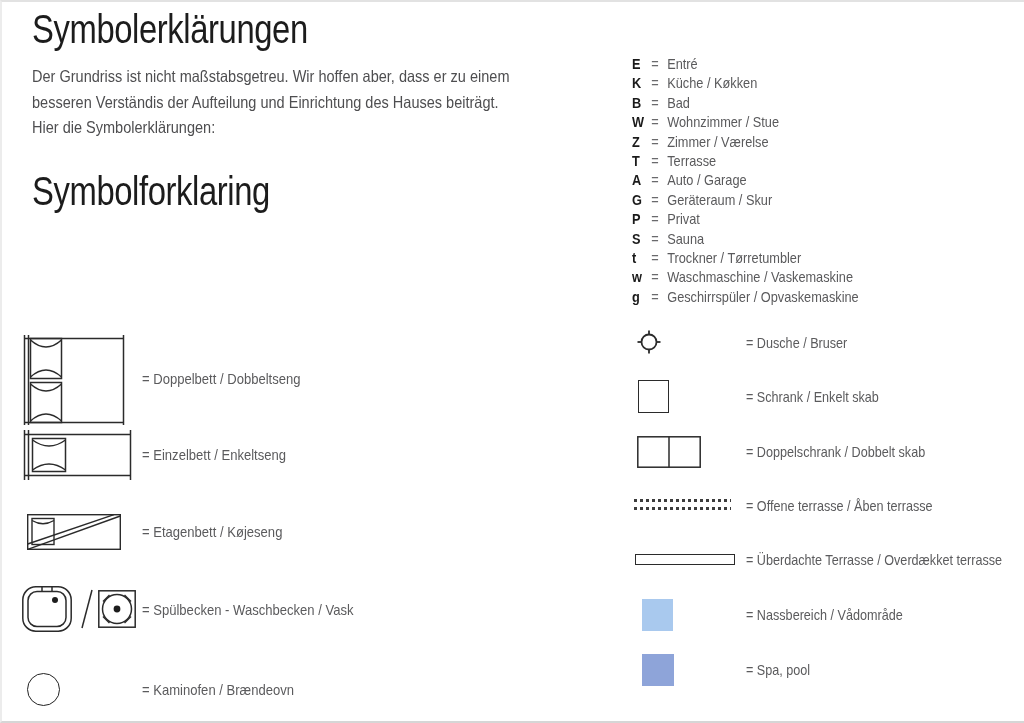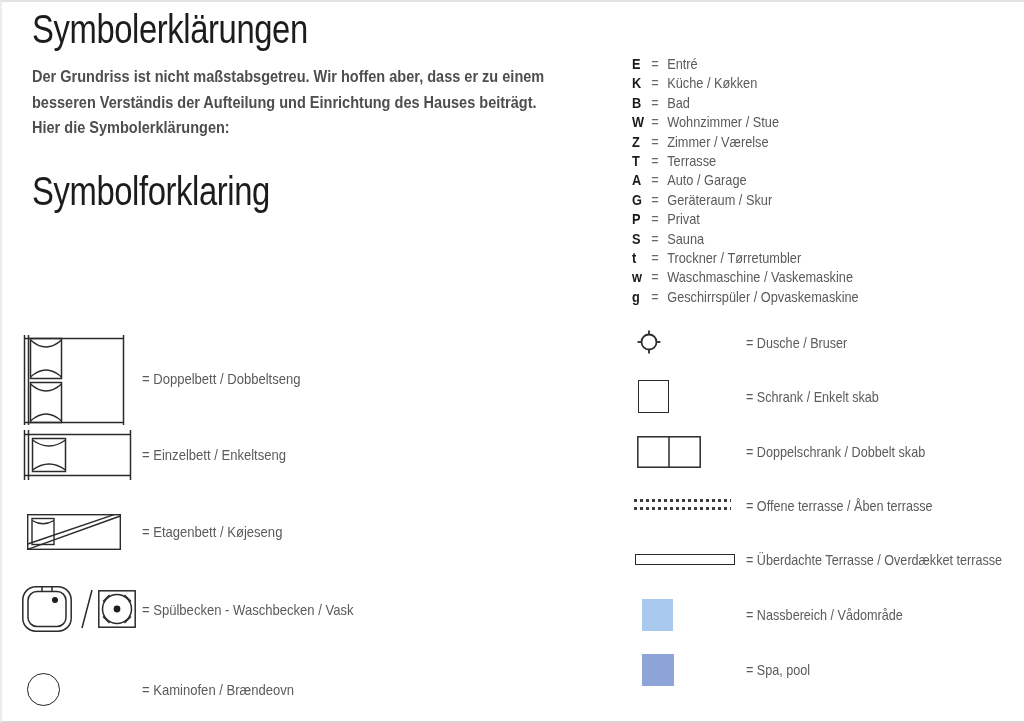--- a/index.html
+++ b/index.html
@@ -7,21 +7,21 @@
     position:relative;width:1024px;height:723px;background:#ffffff;
     font-family:"Liberation Sans",sans-serif;overflow:hidden;
     border-top:2px solid #e2e2e2;border-left:2px solid #ececec;
     border-bottom:2px solid #d6d6d6;box-sizing:border-box;
   }
   .abs{position:absolute;}
   .h1{
     font-size:41px;font-weight:400;color:#1c1c1c;letter-spacing:-0.5px;
     transform:scaleX(0.80);transform-origin:0 0;white-space:nowrap;
   }
-  .para{font-size:16.5px;color:#4e4e50;line-height:25.5px;font-weight:bold;}
+  .para{font-size:16.5px;color:#4e4e50;line-height:25.5px;}
   .para div{transform:scaleX(0.88);transform-origin:0 0;white-space:nowrap;}
   .abbr-list{font-size:14.5px;color:#5a5a5c;}
   .abbr-row{display:flex;line-height:19.4px;transform:scaleX(0.88);transform-origin:0 0;white-space:nowrap;}
   .abbr-letter{width:22px;font-weight:700;color:#1a1a1a;}
   .abbr-eq{width:18px;color:#6a6a6c;}
   .legend-label{
     font-size:15px;color:#5b5b5d;line-height:18px;
     transform:scaleX(0.87);transform-origin:0 0;white-space:nowrap;
   }
   .legend-label.r{font-size:14.5px;}

